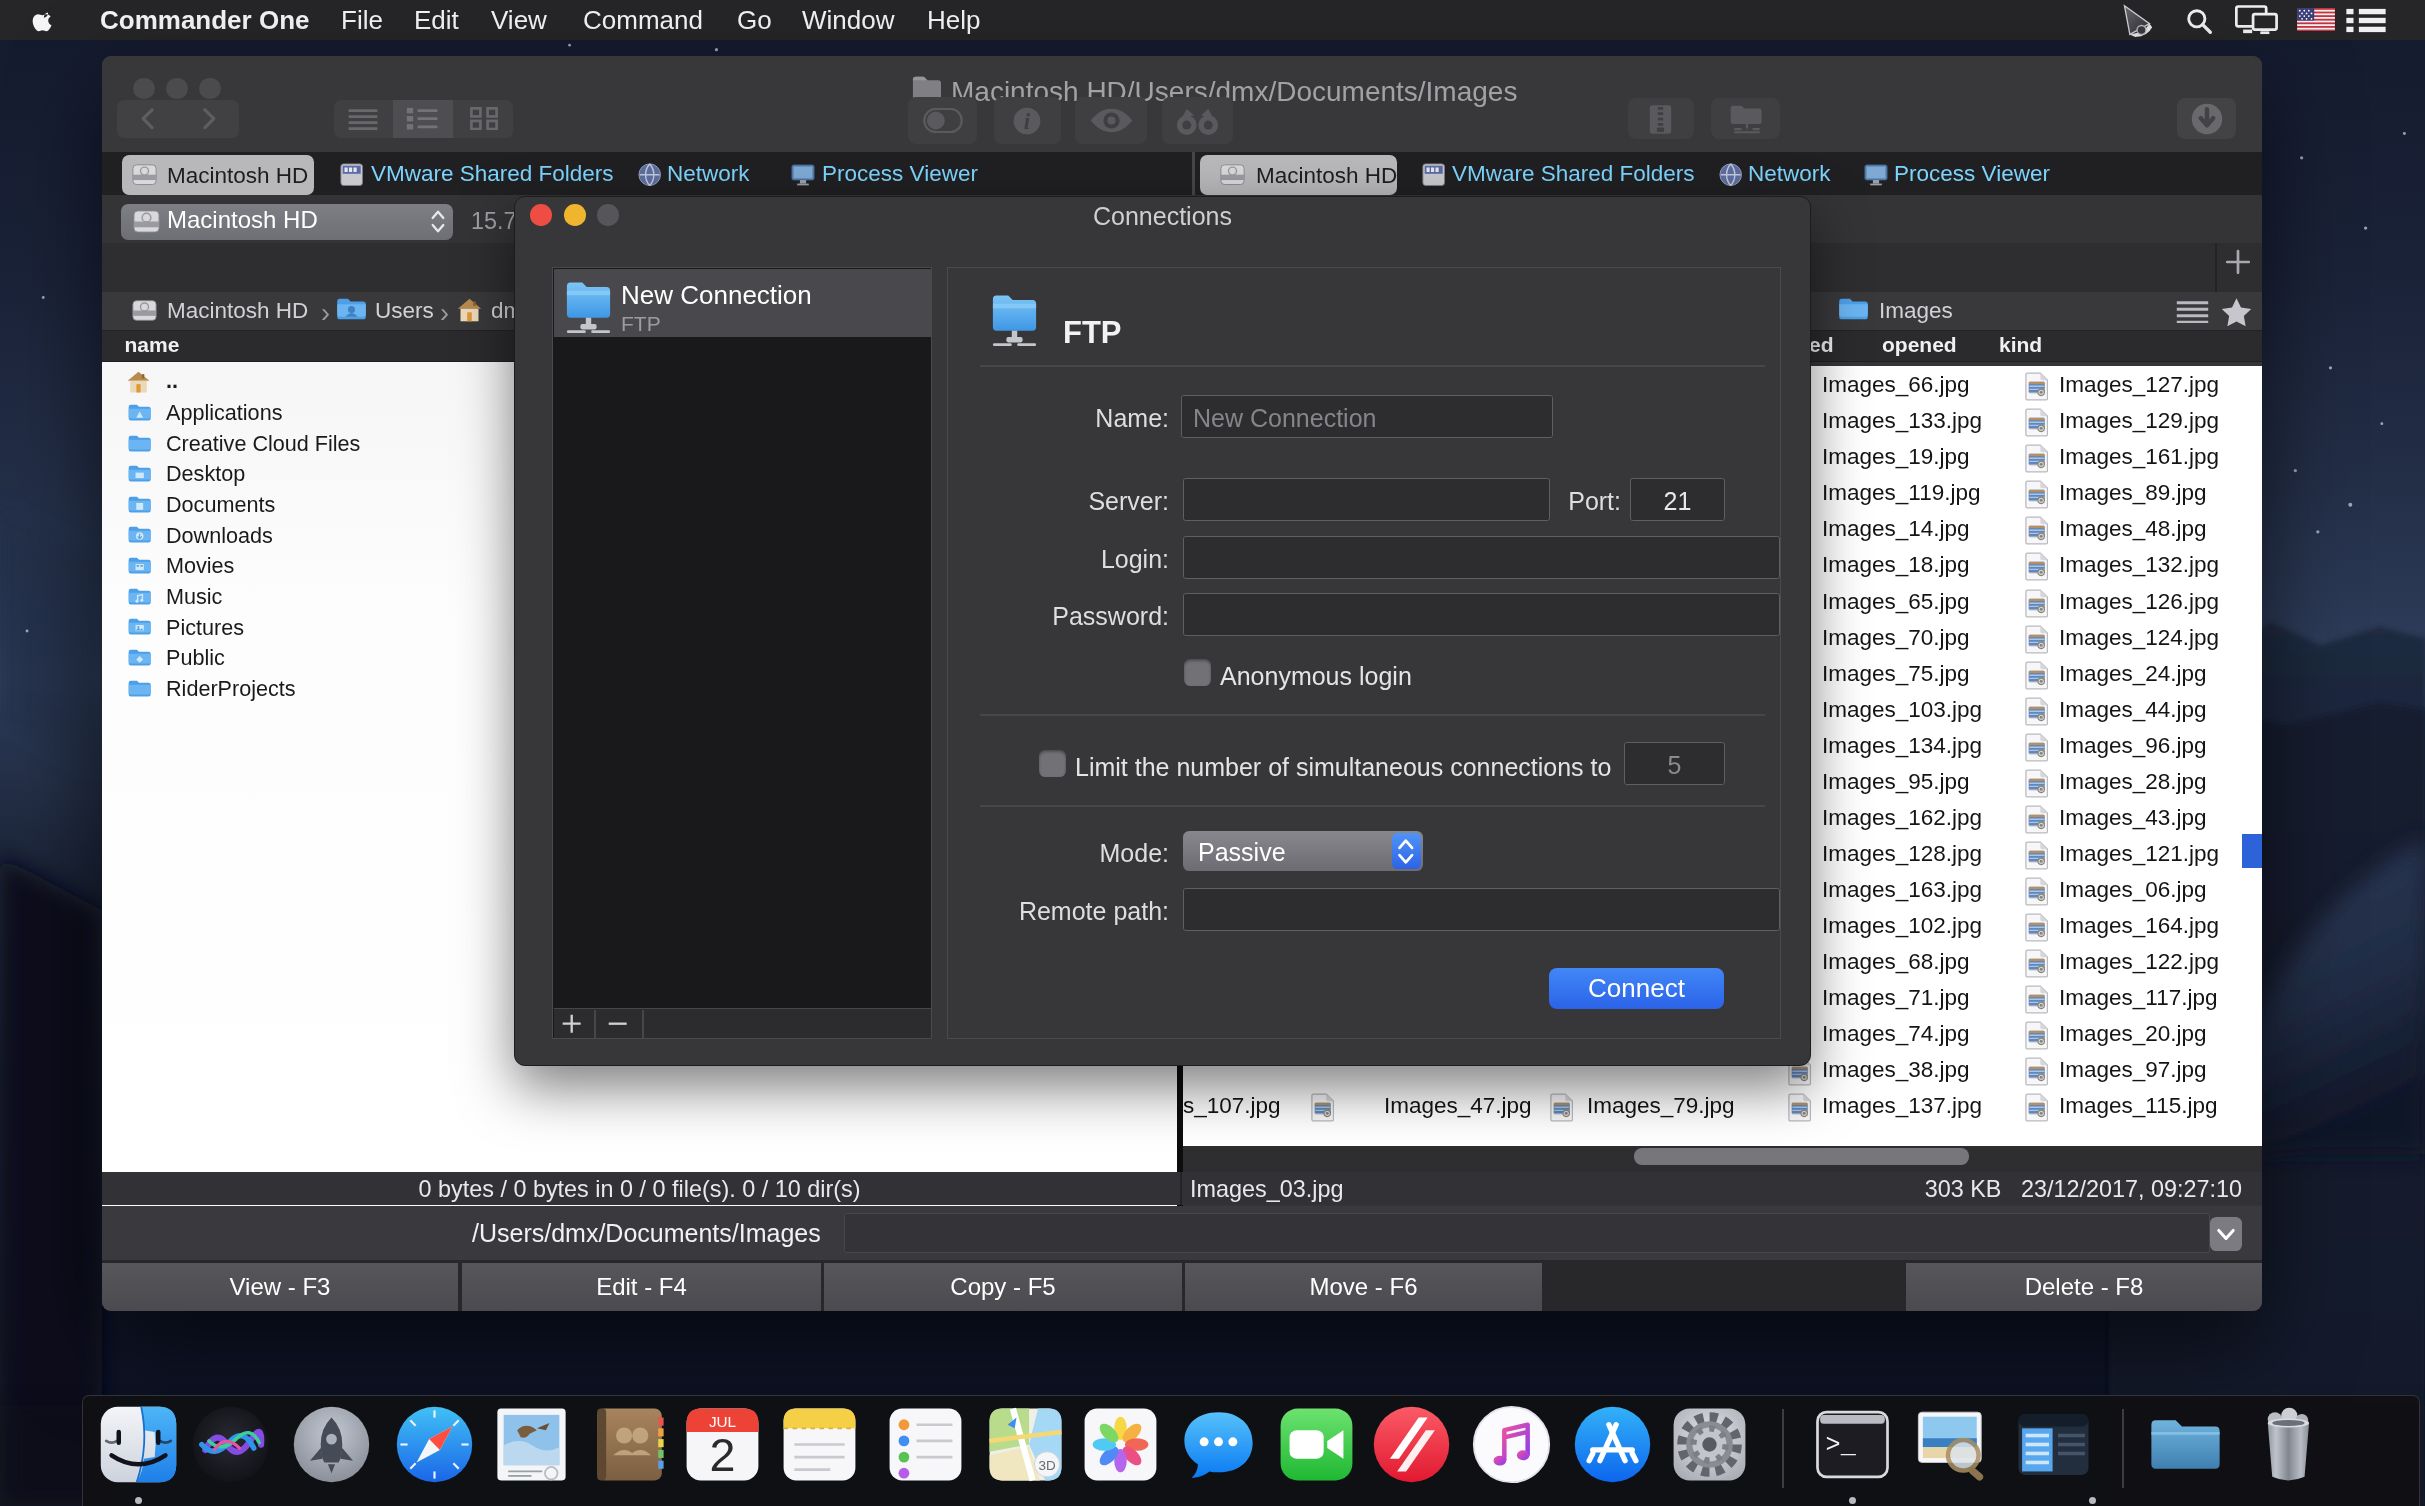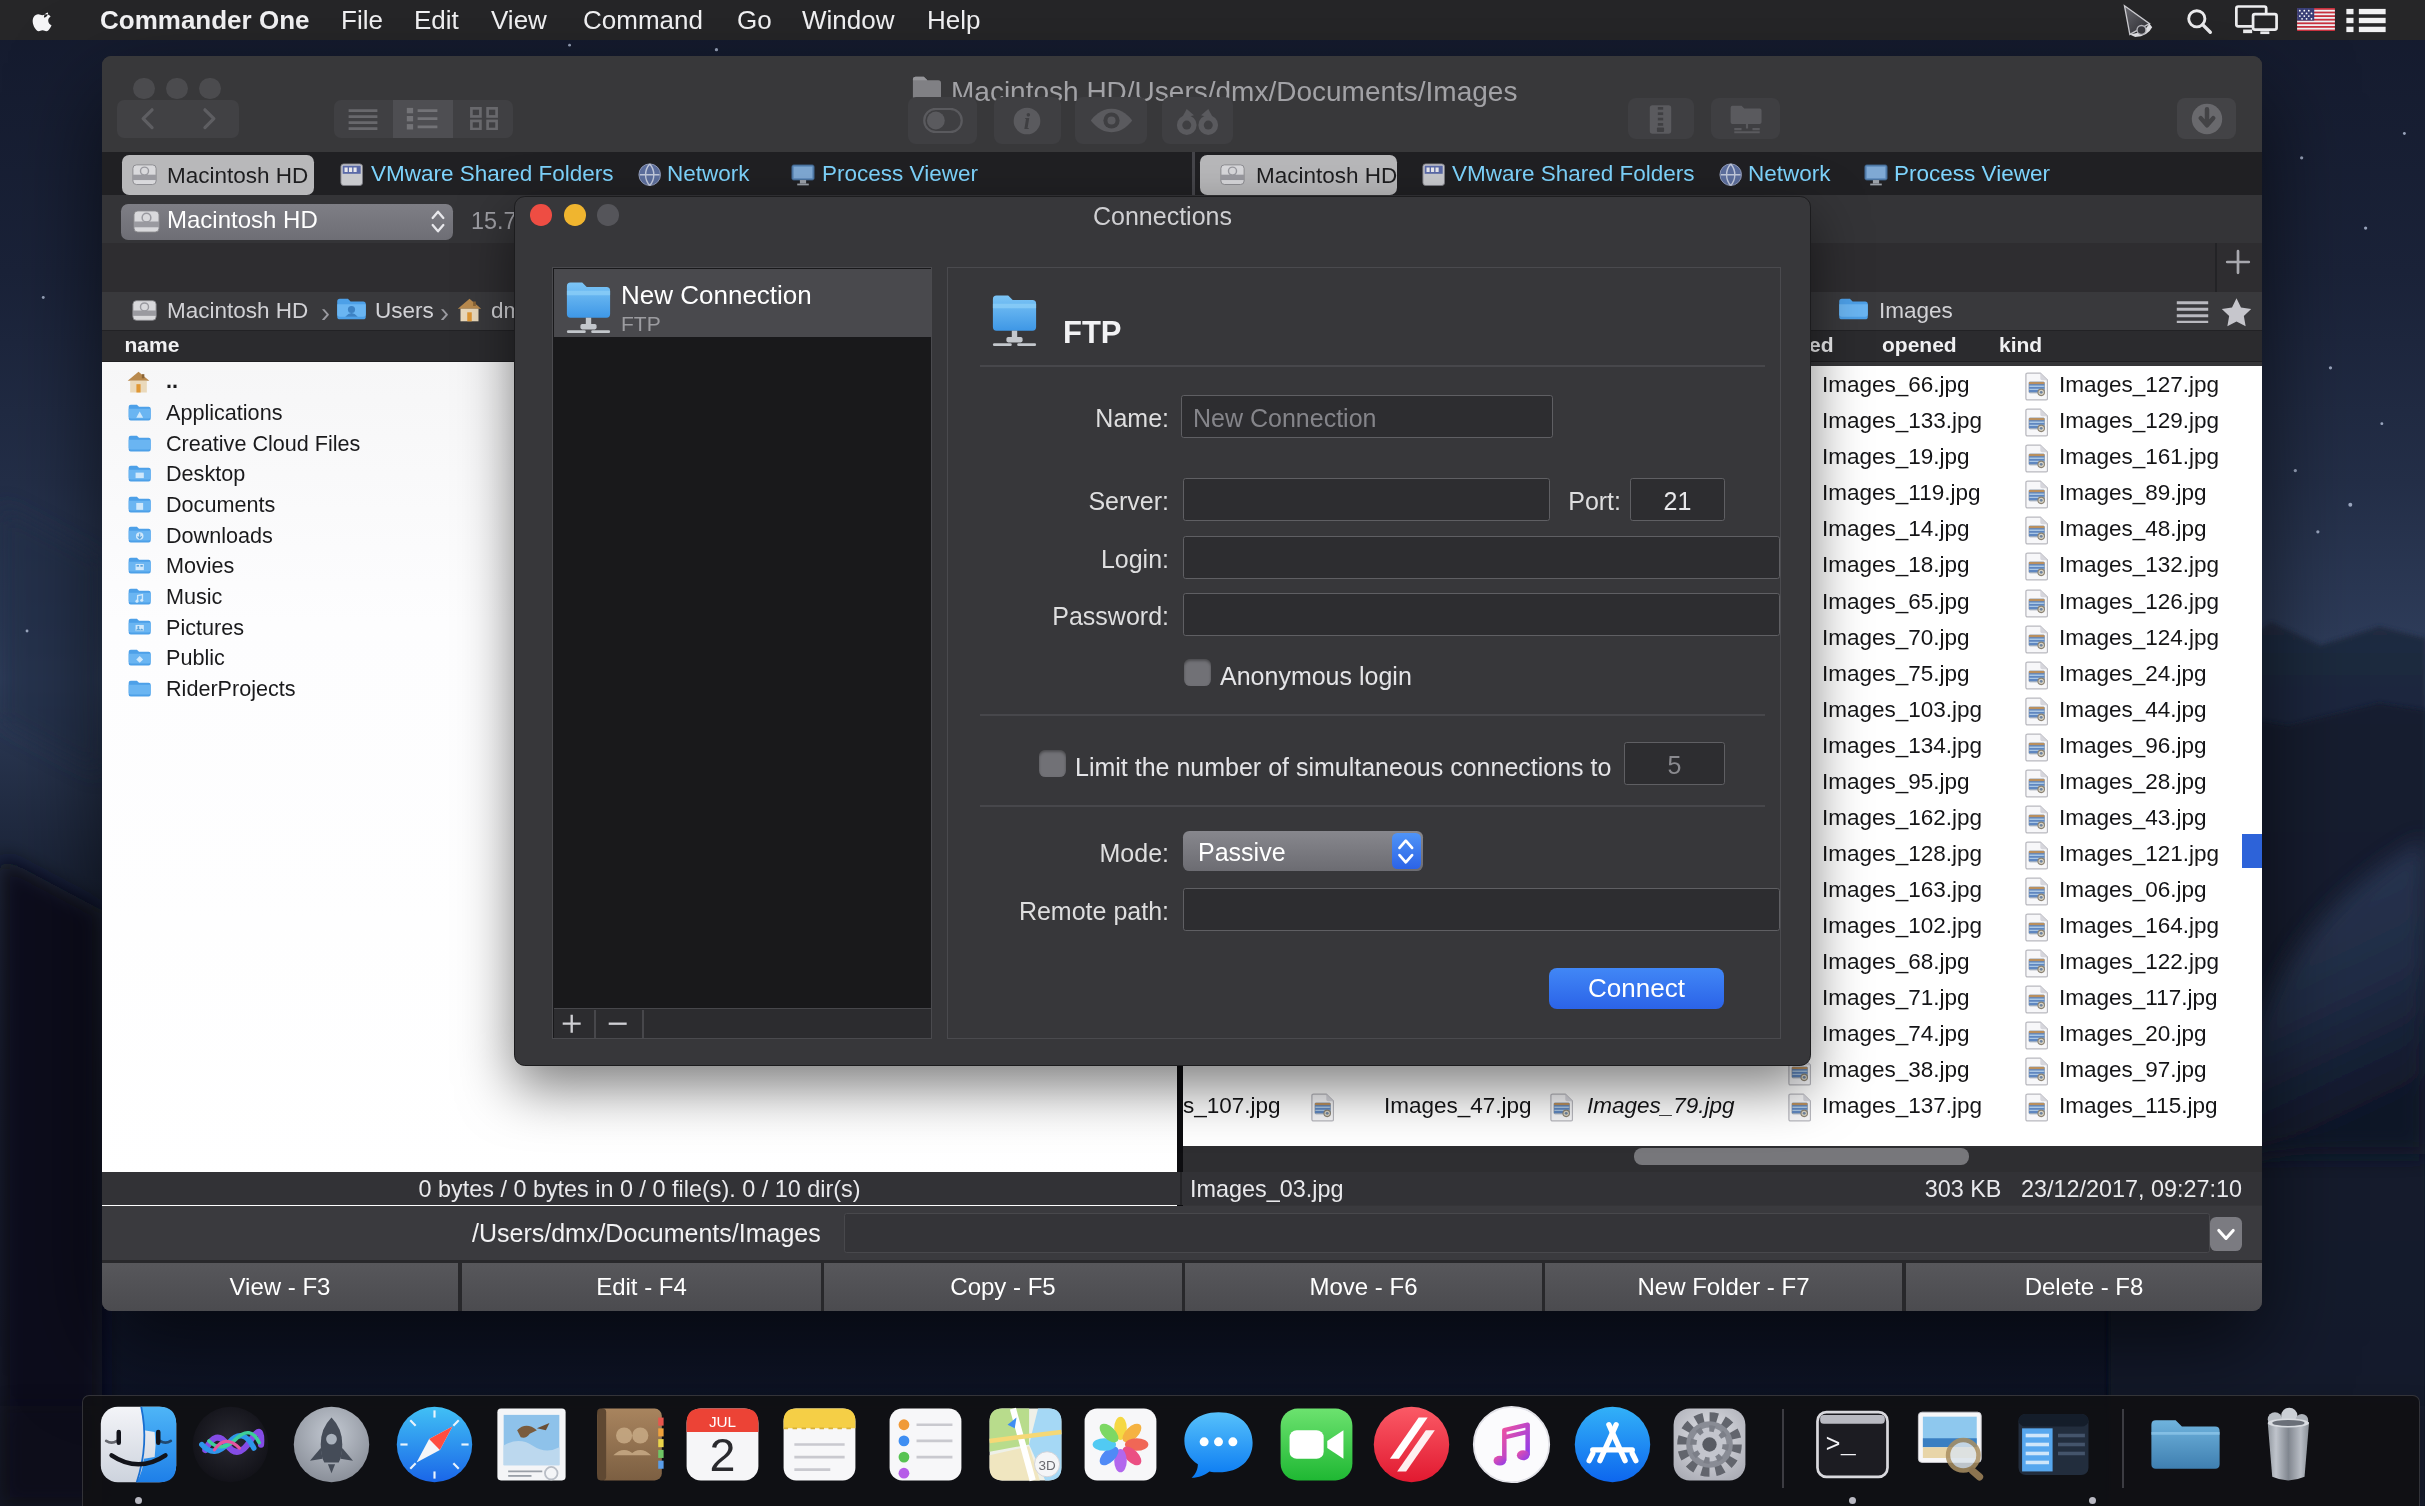--- a/index.html
+++ b/index.html
@@ -394,21 +394,20 @@
  <div class="abs" style="left:2108px;top:1161px;width:32px;height:34px;background:#7b7b81;border-radius:6.3px;"></div>
  <svg class="abs" style="left:2114px;top:1169px;" width="20" height="18" viewBox="0 0 22 20">
       <path d="M3 6 L11 15 L19 6" fill="none" stroke="#ffffff" stroke-width="3.4" stroke-linecap="round" stroke-linejoin="round"></path>
     </svg>
 
  <div class="abs" style="left:0;top:1204px;width:2160px;height:51px;background:#28282b;"></div>
  <div class="abs fnbtn" style="left:0;width:356px;">View - F3</div>
  <div class="abs fnbtn" style="left:360px;width:359px;">Edit - F4</div>
  <div class="abs fnbtn" style="left:722px;width:358px;">Copy - F5</div>
  <div class="abs fnbtn" style="left:1083px;width:357px;">Move - F6</div>
- <div class="abs fnbtn" style="left:1443px;width:357px;">New Folder - F7</div>
  <div class="abs fnbtn" style="left:1804px;width:356px;">Delete - F8</div>
 
  <svg class="abs" style="left:24px;top:314px;" width="25" height="25" viewBox="0 0 30 30">
       <path d="M15 2 L28 13 H2 Z" fill="#b98a4e"></path>
       <rect x="5" y="13" width="20" height="14" fill="#ead9bb"></rect>
       <rect x="12.5" y="17" width="5" height="10" fill="#e09734"></rect>
       <rect x="19" y="5" width="3" height="5" fill="#8a6436"></rect>
     </svg>
  <span class="lrow" style="left:64px;top:312px;font-weight:bold;">..</span>
  <span class="lrow" style="left:64px;top:344px;">Applications</span>
@@ -910,21 +909,21 @@
  <span class="rrow" style="left:1247px;top:1037px;margin-left:35px;">Images_47.jpg</span>
  <svg class="abs" style="left:1448px;top:1037px;" width="23.4" height="29" viewBox="0 0 26 32">
       <path d="M1 3 q0-2 2-2 h14 l8 8 v20 q0 2-2 2 h-20 q-2 0-2-2 z" fill="#f7f7f9" stroke="#b9b9bf" stroke-width="1.4"></path>
       <path d="M17 1 l8 8 h-6 q-2 0-2-2 z" fill="#d6d6dc"></path>
       <rect x="4.5" y="11" width="17" height="12" rx="1" fill="#a9c6e4" stroke="#8a97a8" stroke-width="1"></rect>
       <path d="M4.5 14 h17 M4.5 17.5 h17 M4.5 21 h17" stroke="#5f87c0" stroke-width="2"></path>
       <rect x="4.5" y="11" width="17" height="2.4" fill="#b98f5e"></rect>
       <circle cx="18" cy="22.5" r="3.6" fill="#d8d3c4" stroke="#8a8272" stroke-width="1.2"></circle>
       <circle cx="18" cy="22.5" r="1.6" fill="#6f84a0"></circle>
     </svg>
- <span class="rrow" style="left:1485px;top:1037px;font-style:italic;">Images_79.jpg</span>
+ <span class="rrow" style="left:1485px;top:1037px;">Images_79.jpg</span>
 </div>
 
 <div class="abs" id="dlg" style="left:514px;top:196px;width:1297px;height:870px;background:#37373a;border-radius:10.8px;box-shadow:0 21.6px 54px rgba(0,0,0,.5);border:0.9px solid #1c1c1e;box-sizing:border-box;">
  <div class="abs" style="left:15.3px;top:7.2px;width:21.6px;height:21.6px;border-radius:50%;background:#ee4d43;"></div>
  <div class="abs" style="left:49px;top:7.2px;width:21.6px;height:21.6px;border-radius:50%;background:#f0b52f;"></div>
  <div class="abs" style="left:82px;top:7.2px;width:21.6px;height:21.6px;border-radius:50%;background:#55555a;"></div>
  <span class="abs" style="left:0;top:5.4px;width:1295px;text-align:center;font-size:25px;color:#cfcfd2;">Connections</span>
 
  <div class="abs" style="left:37px;top:70px;width:380px;height:772px;background:#19191b;border:1.8px solid #4a4a4e;box-sizing:border-box;"></div>
  <div class="abs" style="left:39px;top:72px;width:377px;height:68px;background:#49494d;"></div>

